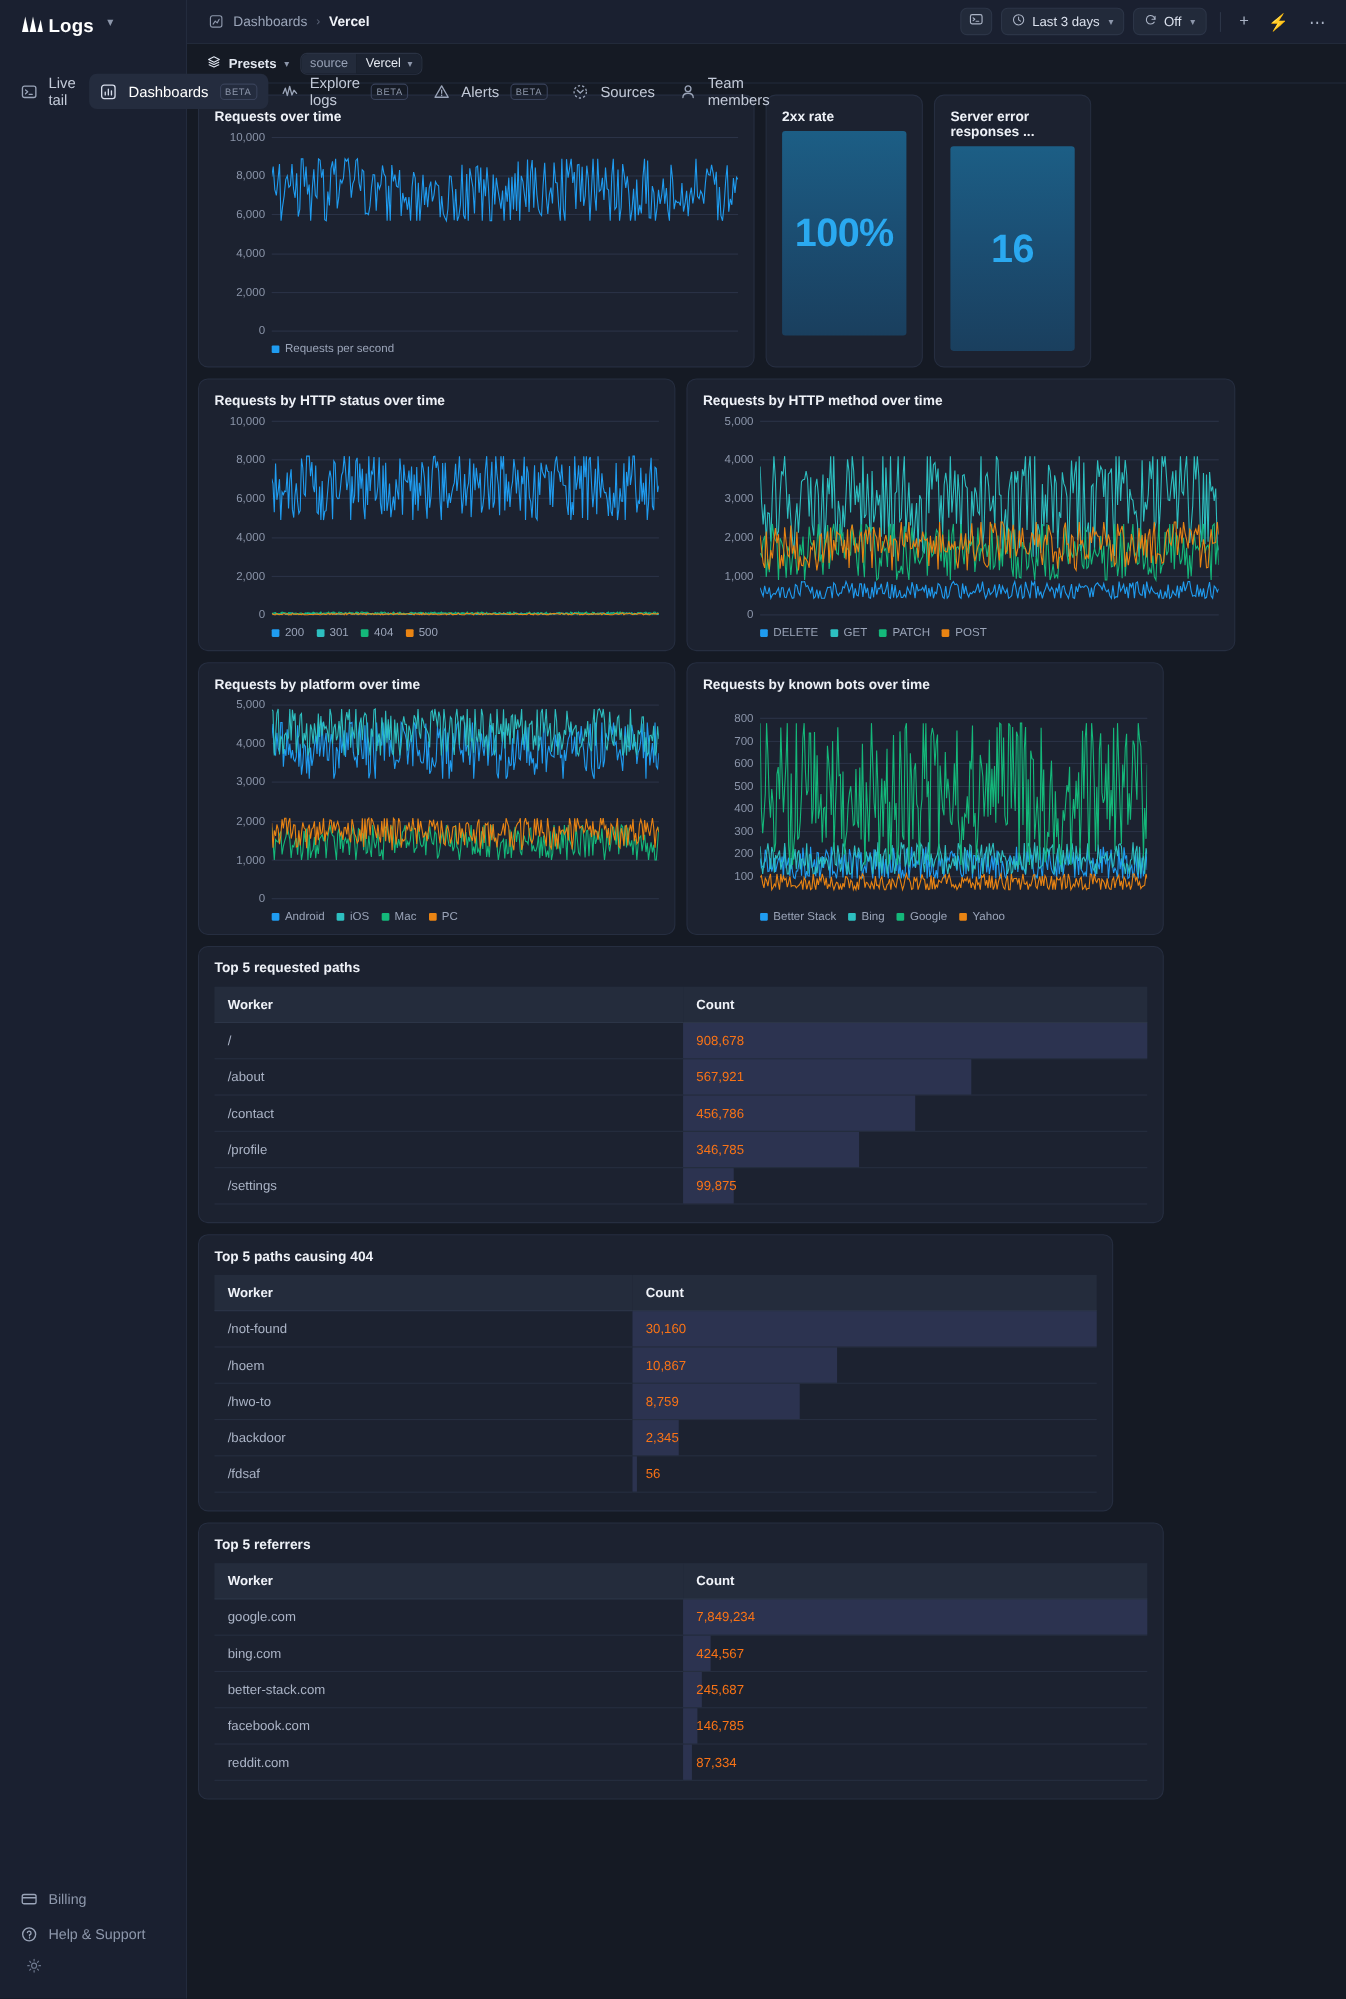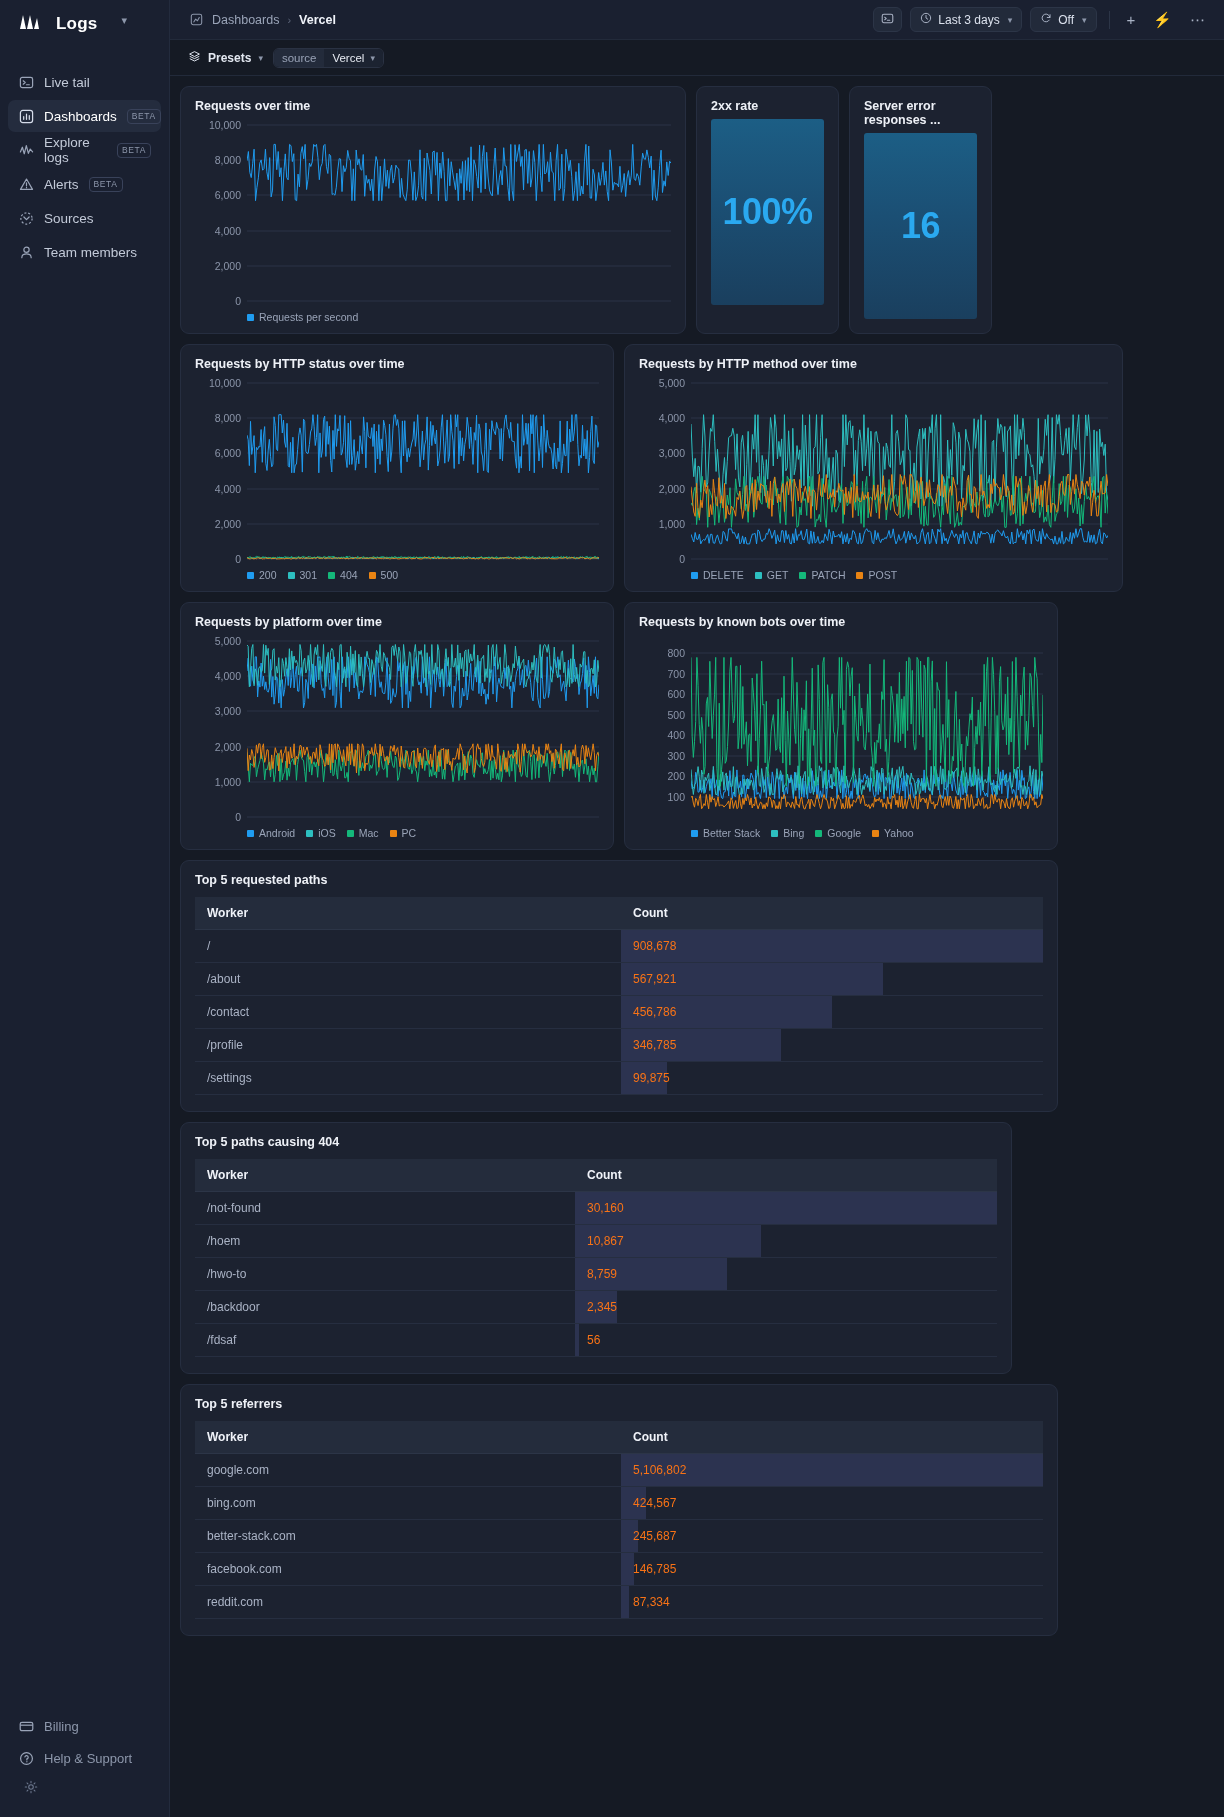--- a/index.html
+++ b/index.html
@@ -14,25 +14,25 @@
 
   
   .sidebar {
     width: 170px; min-width: 170px; height: 1817px;
     background: #1a2030;
     border-right: 1px solid #232b3d;
     display: flex; flex-direction: column;
     padding: 0;
     position: relative;
   }
-  .brand { display: flex; align-items: flex-start; gap: 16px; padding: 14px 0 14px 18px; }
+  .brand { display: flex; align-items: flex-start; gap: 4px; padding: 14px 0 14px 18px; }
   .brand-logo { display:block; }
   .brand-name { font-size: 17px; font-weight: 700; color:#fff; letter-spacing: .2px; }
   .brand-caret { margin-left: 8px; color:#8d97ab; font-size: 11px; }
-  .nav { margin-top: 18px; padding: 0 8px; display:flex; flex-direction:column; gap: 2px; }
+  .nav { margin-top: 18px; padding: 0 8px; display:flex; flex-direction:row; gap: 2px; }
   .nav-item {
     display:flex; align-items:center; gap:10px;
     height: 32px; padding: 0 10px; border-radius: 7px;
     color:#c3cad8; font-size: 13.5px; cursor:pointer;
   }
   .nav-item.active { background:#242c3e; color:#fff; }
   .nav-ico { width:16px; height:16px; display:inline-flex; align-items:center; justify-content:center; color:#9aa4b8; flex:none;}
   .nav-item.active .nav-ico { color:#d6dcea; }
   .beta {
     font-size:8.5px; letter-spacing:.6px; color:#8d97ab;
@@ -624,21 +624,21 @@
           <table class="tbl" id="tbl-2">
               <thead>
                 <tr>
                   <th>Worker</th>
                   <th class="c2">Count</th>
                 </tr>
               </thead>
               <tbody>
                 <tr>
                   <td><span class="cellv">google.com</span></td>
-                  <td class="c2"><span class="bar" style="width: 100%;"></span><span class="cellv">5,106,802</span></td>
+                  <td class="c2"><span class="bar" style="width: 100%;"></span><span class="cellv">7,849,234</span></td>
                 </tr>
                 <tr>
                   <td><span class="cellv">bing.com</span></td>
                   <td class="c2"><span class="bar" style="width: 6%;"></span><span class="cellv">424,567</span></td>
                 </tr>
                 <tr>
                   <td><span class="cellv">better-stack.com</span></td>
                   <td class="c2"><span class="bar" style="width: 4%;"></span><span class="cellv">245,687</span></td>
                 </tr>
                 <tr>

